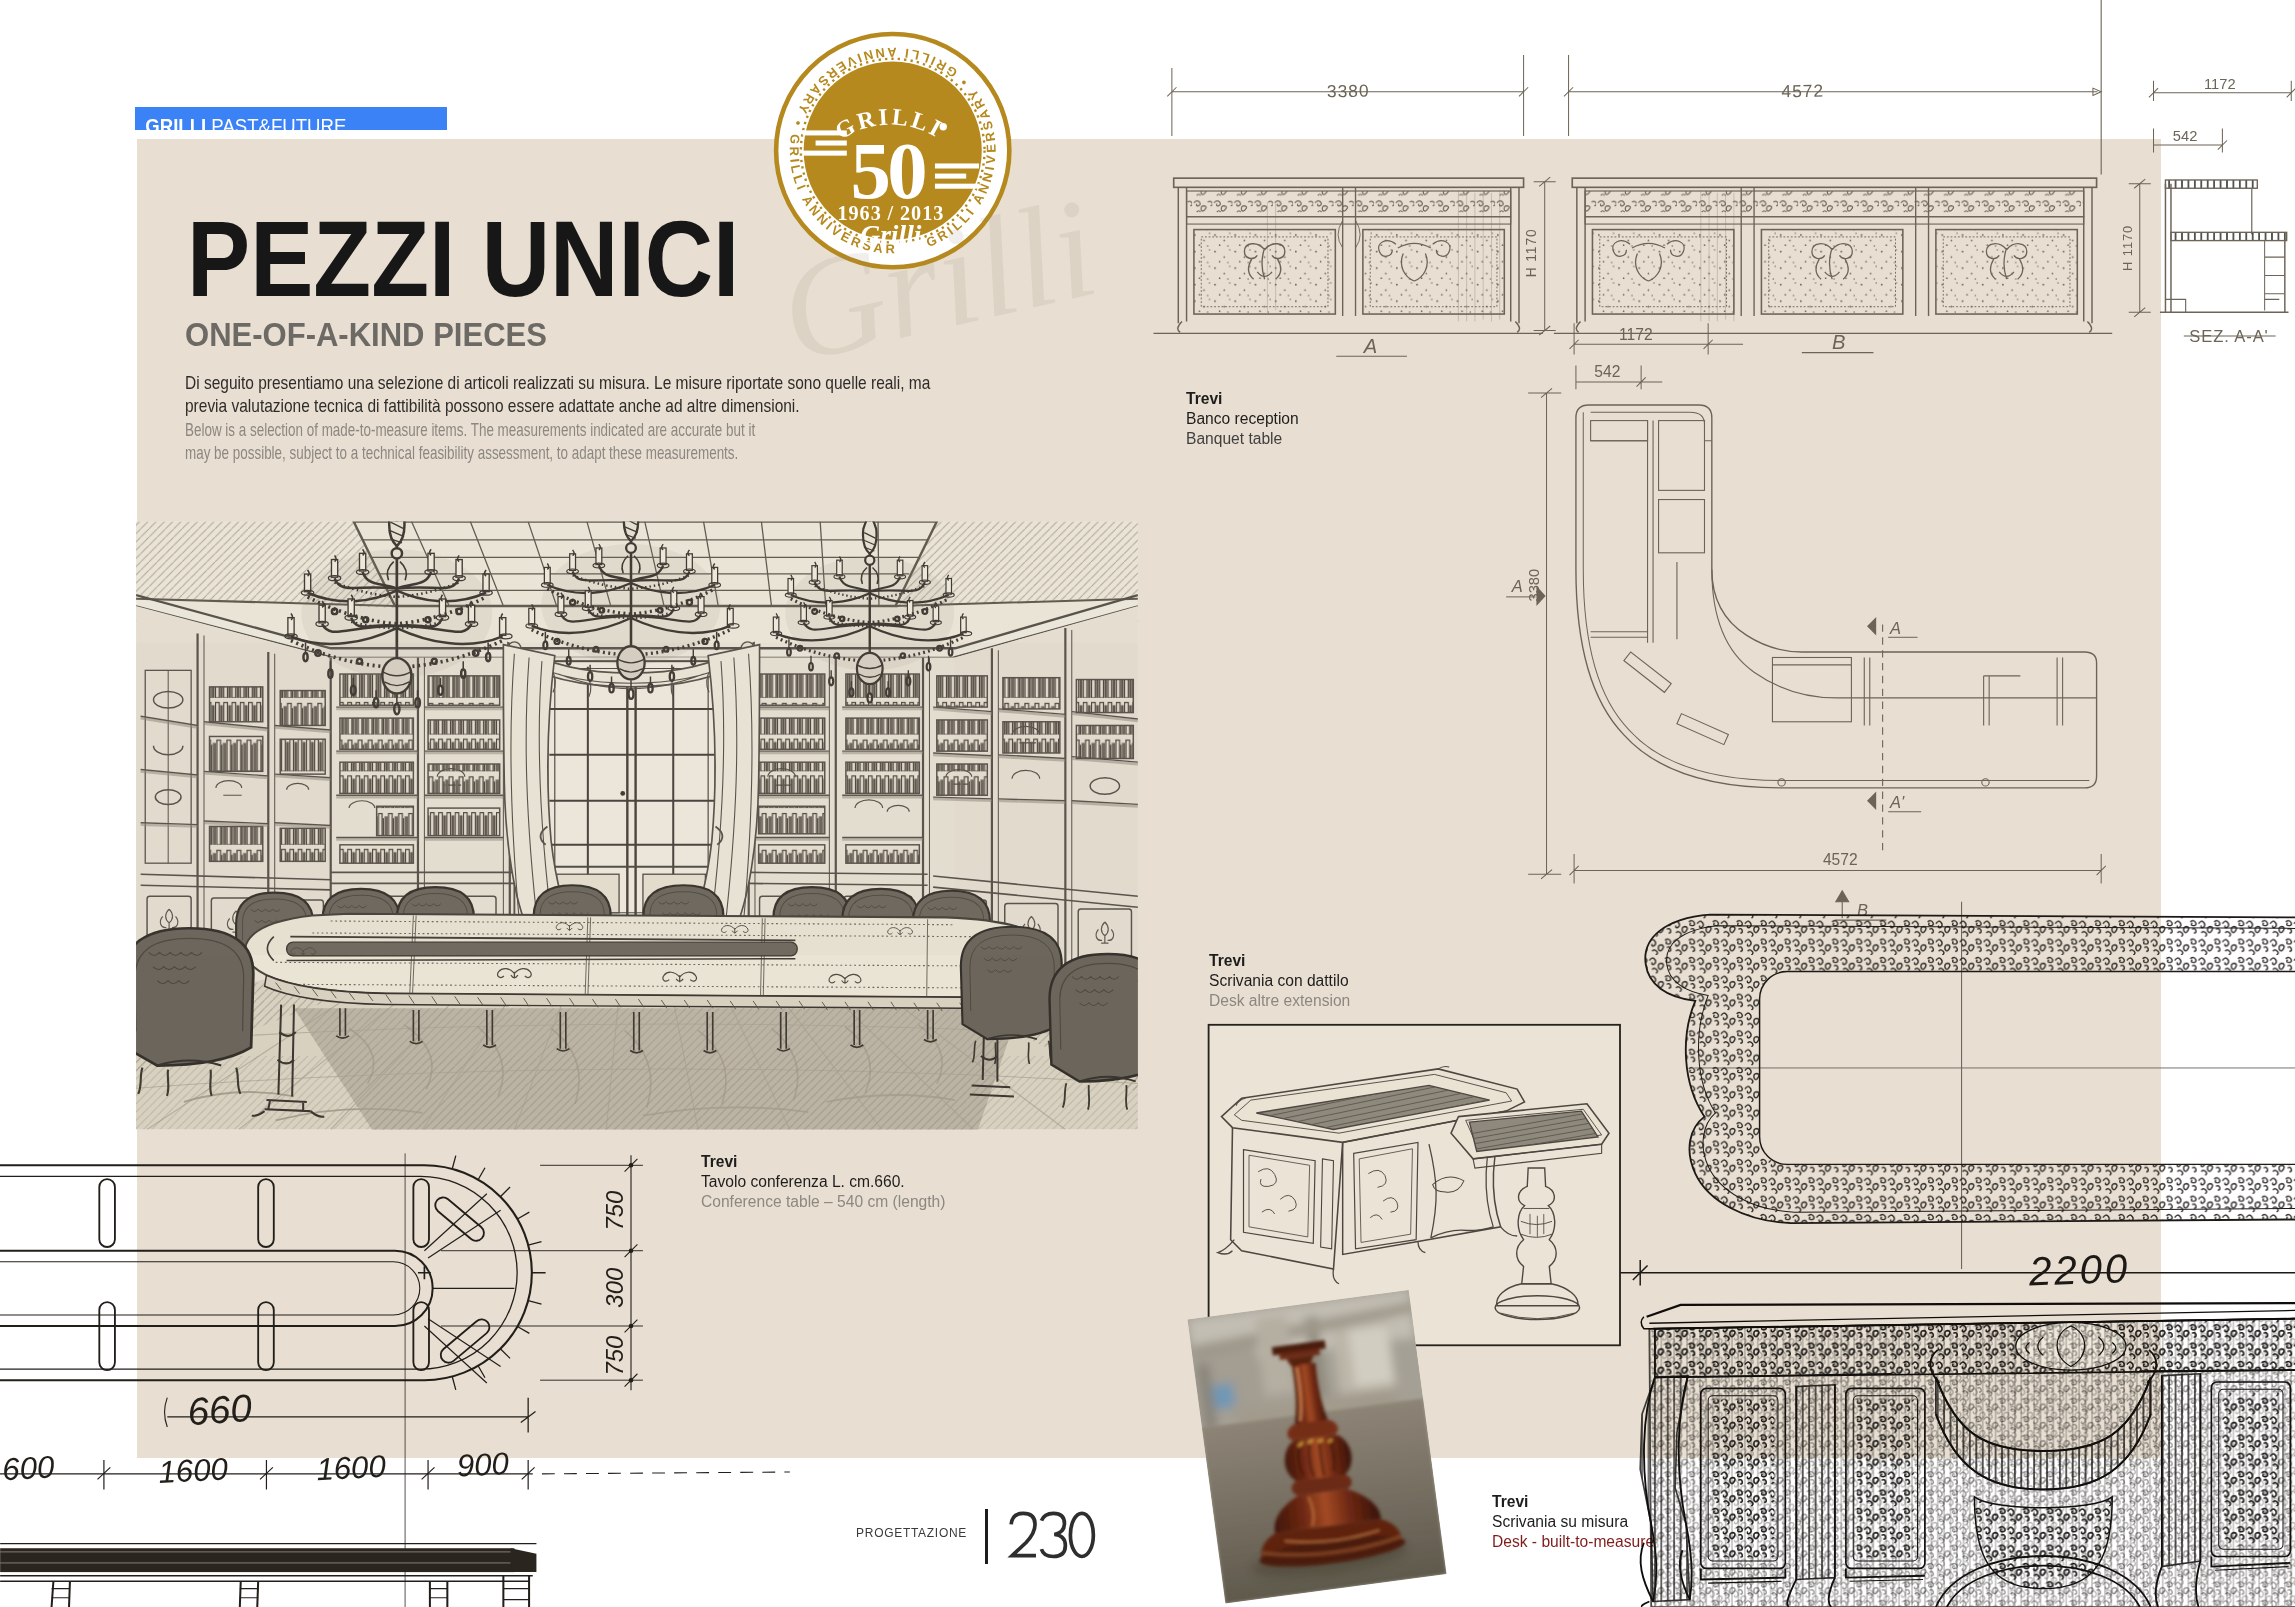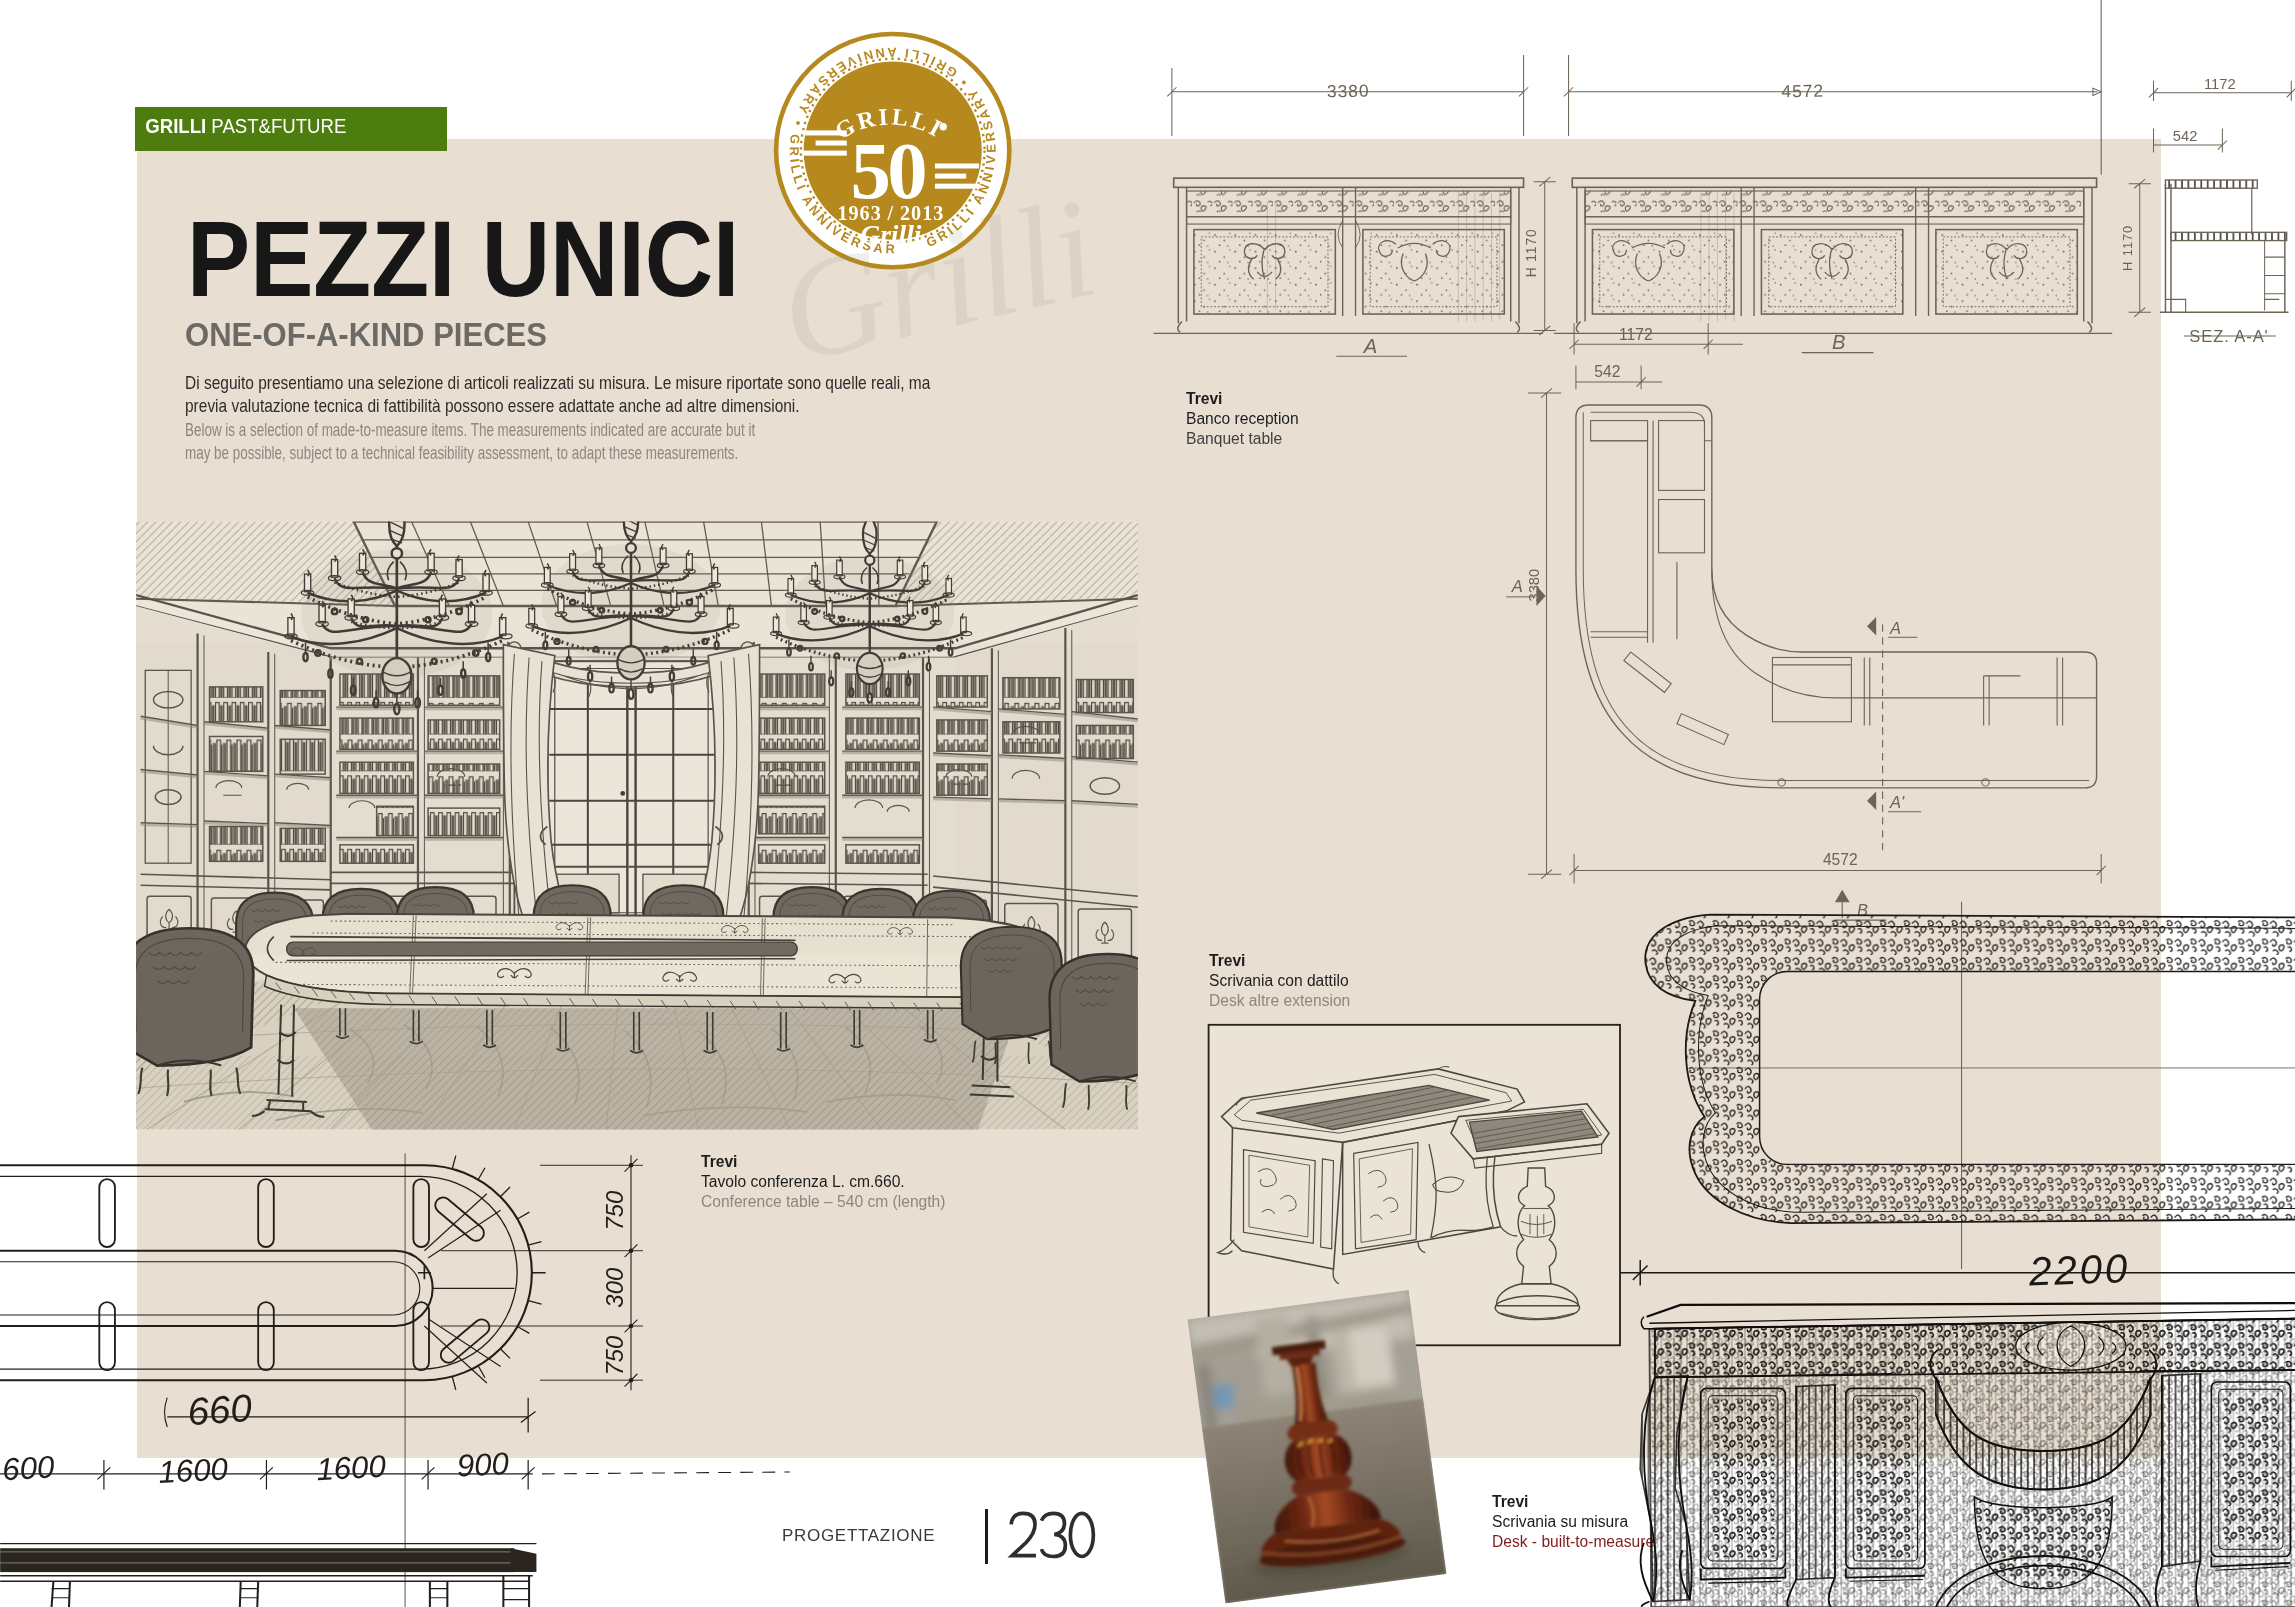--- a/index.html
+++ b/index.html
@@ -6,21 +6,21 @@
   .page{position:relative;width:2296px;height:1607px;background:#ffffff;overflow:hidden;
         font-family:"Liberation Sans",sans-serif;}
   .abs{position:absolute;}
 </style>
 </head>
 <body>
 <div class="page">
 
   <div class="abs" style="left:137px;top:139px;width:2024px;height:1319px;background:#e8dfd2;"></div>
 
-  <div class="abs" style="left:135px;top:107px;width:312px;height:44px;background:#4d7c0f;color:#fff;
+  <div class="abs" style="left:135px;top:107px;width:312px;height:23px;background:#3b82f6;color:#fff;
        font-size:20px;line-height:38px;">
     <div style="padding-left:11px;transform:scaleX(0.93);transform-origin:0 0;white-space:nowrap;"><b>GRILLI</b> PAST&amp;FUTURE</div>
     </div>
 
   <div class="abs" style="left:187px;top:197px;font-size:107px;font-weight:bold;color:#171717;letter-spacing:0px;transform:scaleX(0.885);transform-origin:0 0;white-space:nowrap;">PEZZI UNICI</div>
 
   <div class="abs" style="left:185px;top:316px;font-size:33px;font-weight:bold;color:#6d6a66;letter-spacing:0px;transform:scaleX(0.94);transform-origin:0 0;white-space:nowrap;">ONE-OF-A-KIND PIECES</div>
 
   <div class="abs" id="pit" style="left:185px;top:371px;font-size:19px;line-height:23px;color:#2e2c2a;transform:scaleX(0.815);transform-origin:0 0;white-space:nowrap;">
     Di seguito presentiamo una selezione di articoli realizzati su misura. Le misure riportate sono quelle reali, ma<br>
@@ -35,21 +35,21 @@
 
   <div class="abs" style="left:701px;top:1152px;font-size:15.6px;line-height:20px;color:#1d1d1d;">
     <b>Trevi</b><br>Tavolo conferenza L. cm.660.<br><span style="color:#8c8780;">Conference table – 540 cm (length)</span></div>
 
   <div class="abs" style="left:1209px;top:951px;font-size:15.6px;line-height:20px;color:#1d1d1d;">
     <b>Trevi</b><br>Scrivania con dattilo<br><span style="color:#8c8780;">Desk altre extension</span></div>
 
   <div class="abs" style="left:1492px;top:1492px;font-size:15.6px;line-height:20px;color:#1d1d1d;">
     <b>Trevi</b><br>Scrivania su misura<br><span style="color:#7f1d1d;">Desk - built-to-measure</span></div>
 
-  <div class="abs" style="left:782px;top:1526px;width:185px;font-size:17px;letter-spacing:0.7px;color:#3a3a3a;">PROGETTAZIONE</div>
+  <div class="abs" style="left:782px;top:1526px;width:185px;text-align:right;font-size:12px;letter-spacing:0.7px;color:#3a3a3a;">PROGETTAZIONE</div>
   <div class="abs" style="left:985px;top:1509px;width:2.8px;height:55px;background:#1c1c1c;"></div>
 
   <svg class="abs" style="left:0;top:0;" width="2296" height="1607" viewBox="0 0 2500 1750">
     <defs>
       <pattern id="sq" width="26" height="20" patternUnits="userSpaceOnUse">
         <path d="M2 6 q3 -5 6 -1 q2 3 -1 5 q-3 1 -2 -2 M12 14 q-1 -5 3 -5 q4 1 1 5 q-2 3 -4 0 M19 4 q4 -3 6 1 q1 3 -3 3 q-3 0 -1 -3 M5 16 q2 -3 5 0 q2 2 -1 4 M21 12 q3 -2 4 1 q1 3 -2 3" fill="none" stroke="#1c1916" stroke-width="1.5"></path>
       </pattern>
       <pattern id="sqg" width="22" height="18" patternUnits="userSpaceOnUse">
         <path d="M2 5 q3 -4 6 -1 q2 3 -1 4 q-3 1 -2 -2 M10 13 q-1 -5 3 -5 q4 1 1 4 q-2 3 -4 1 M17 4 q3 -2 5 1 q1 3 -2 3 M5 15 q2 -3 4 0" fill="none" stroke="#6e6559" stroke-width="1.3"></path>
       </pattern>

